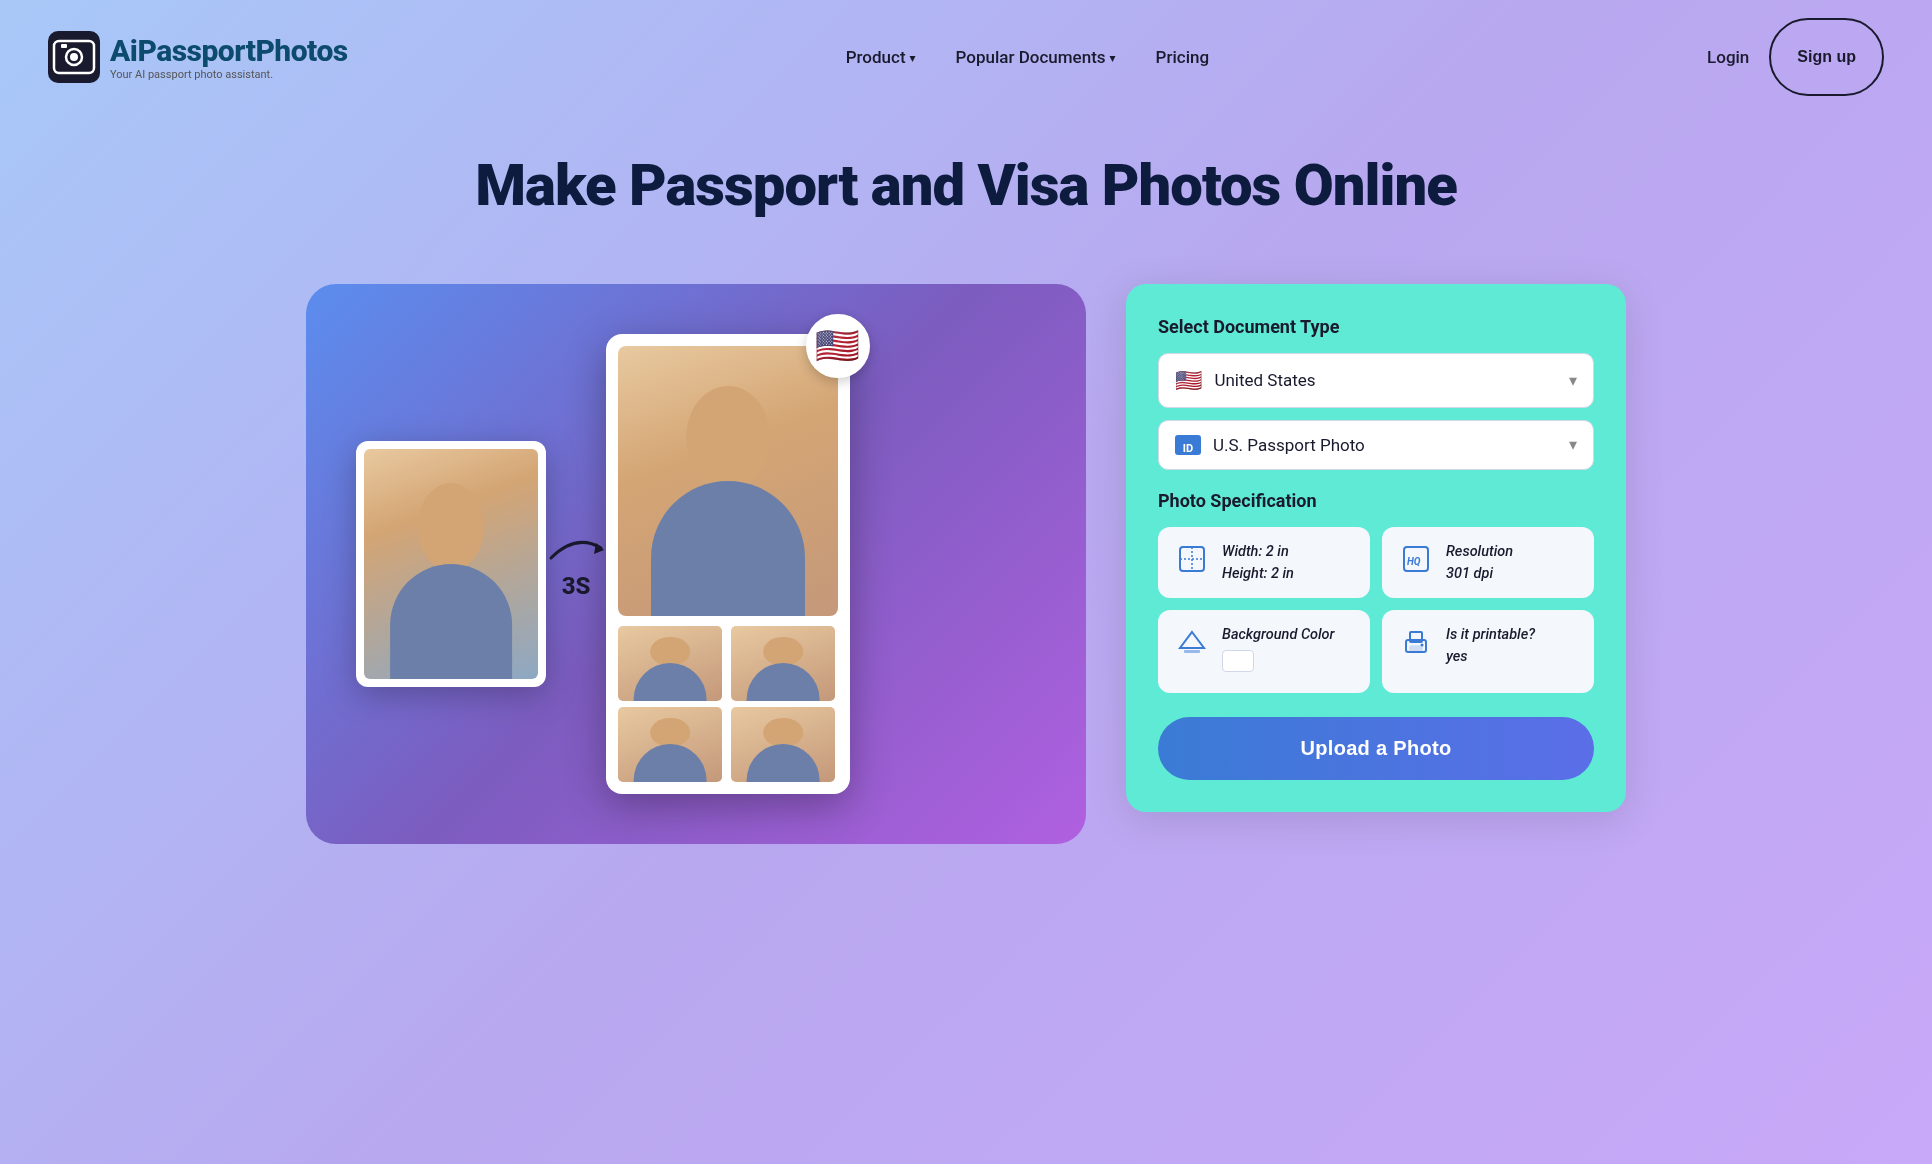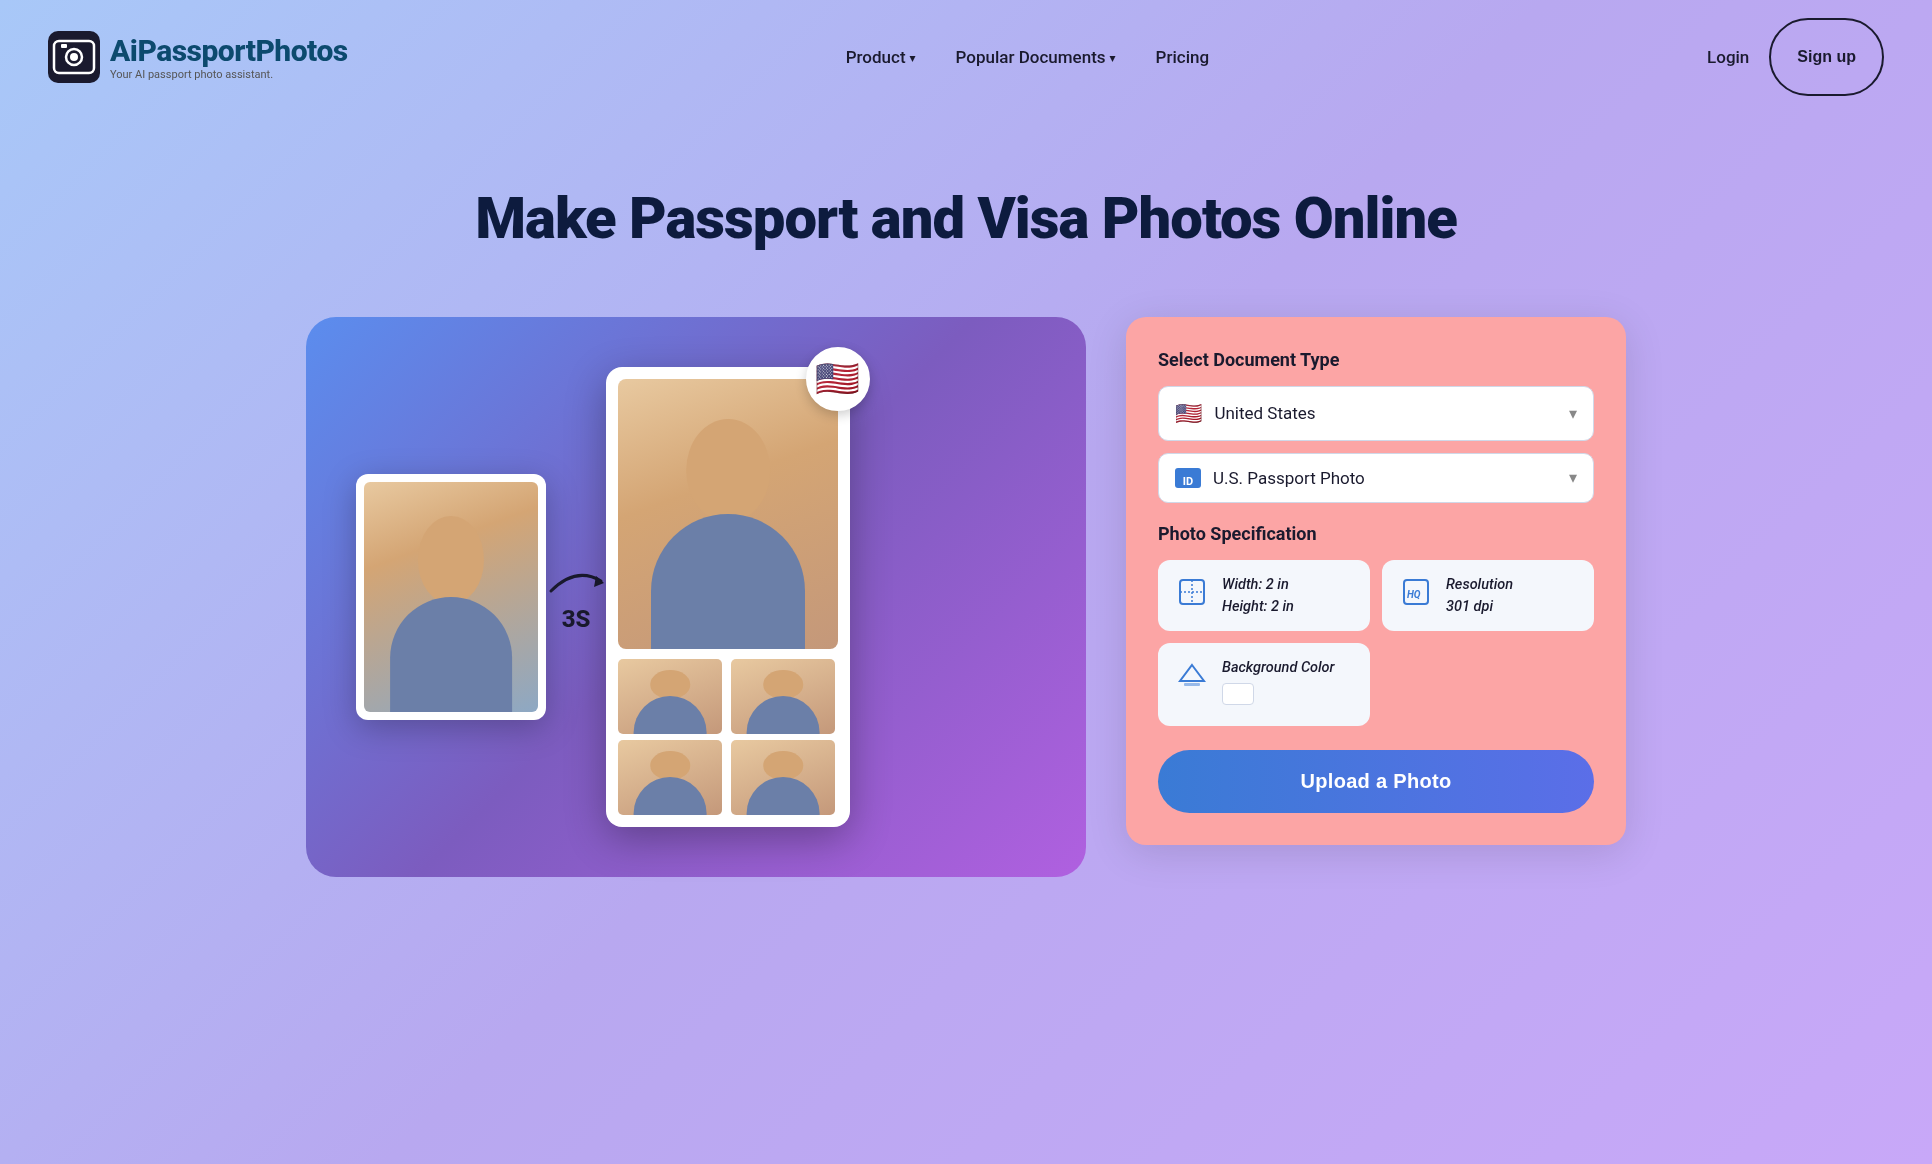--- a/index.html
+++ b/index.html
@@ -88,21 +88,20 @@
       text-align: center;
       padding: 40px 20px 20px;
     }
     .hero h1 {
       font-size: 58px;
       font-weight: 900;
       color: #0d1b3e;
       line-height: 1.1;
       margin-bottom: 16px;
       letter-spacing: -1px;
-      margin-top: 33px;
     }
     .hero p {
       font-size: 19px;
       color: #1a1a2e;
       font-weight: 500;
     }
 
     
     .content-area {
       display: flex;
@@ -231,21 +230,21 @@
       width: 70%;
       height: 50%;
       border-radius: 80px 80px 0 0;
       background: #6b7fa8;
     }
 
     
     .panel {
       width: 500px;
       flex-shrink: 0;
-      background: #fca5a5;
+      background: #5eead4;
       border-radius: 20px;
       padding: 32px;
       box-shadow: 0 8px 40px rgba(0,0,0,0.12);
     }
 
     .panel-section-title {
       font-size: 18px;
       font-weight: 700;
       color: #1a1a2e;
       margin-bottom: 16px;
@@ -498,20 +497,34 @@
               <path d="M16 6 L28 22 L4 22 Z" stroke="#3a7bd5" stroke-width="2" fill="none"></path>
               <rect x="8" y="24" width="16" height="3" rx="1" fill="#3a7bd5" opacity="0.5"></rect>
             </svg>
           </div>
           <div class="spec-text">
             <div>Background Color</div>
             <span class="color-swatch"></span>
           </div>
         </div>
 
+        <div class="spec-card">
+          <div class="spec-icon">
+            <svg width="32" height="32" viewBox="0 0 32 32" fill="none">
+              <rect x="6" y="14" width="20" height="12" rx="2" stroke="#3a7bd5" stroke-width="2"></rect>
+              <rect x="10" y="6" width="12" height="10" rx="1" stroke="#3a7bd5" stroke-width="2"></rect>
+              <rect x="10" y="20" width="12" height="6" rx="1" fill="#3a7bd5" opacity="0.2" stroke="#3a7bd5" stroke-width="1.5"></rect>
+              <circle cx="22" cy="19" r="1.5" fill="#3a7bd5"></circle>
+            </svg>
+          </div>
+          <div class="spec-text">
+            <div>Is it printable?</div>
+            <div>yes</div>
+          </div>
+        </div>
 
       </div>
     </div>
 
     
     <button class="upload-btn">Upload a Photo</button>
 
   </div>
 </div>
 

